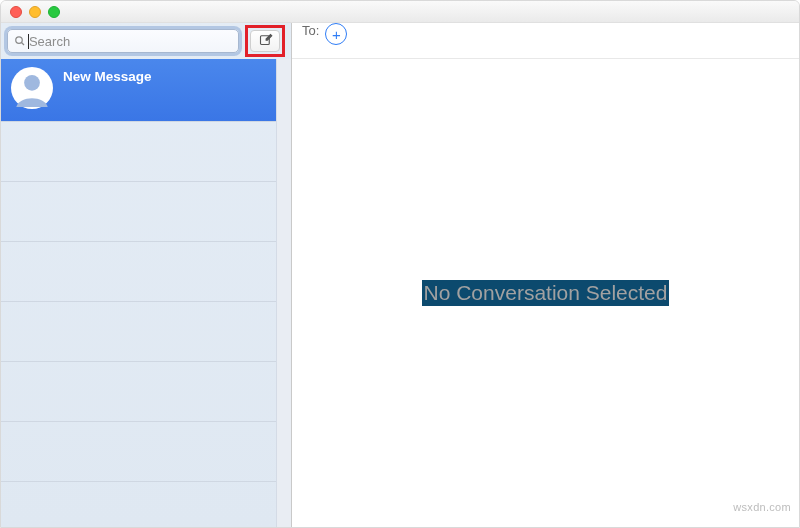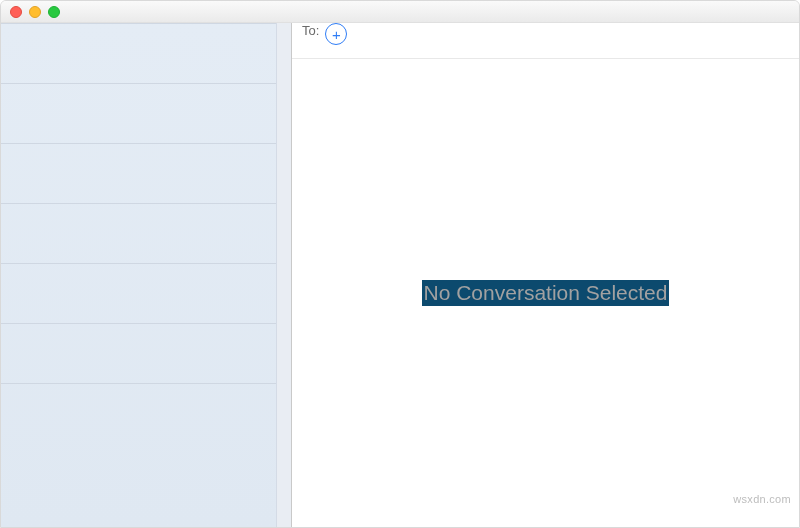--- a/index.html
+++ b/index.html
@@ -167,41 +167,73 @@
       justify-content:center;
     }
     .empty-msg {
       font-size:21px;
       color:#a1a1a1;
       background:#0c4a6e;
       padding:1px 2px;
     }
     .watermark {
       position:absolute;
-      right:8px; bottom:22px;
+      right:8px; bottom:14px;
       font-size:11px;
       color:#bdbdbd;
       letter-spacing:0.3px;
     }
   </style>
 </head>
 <body>
 
 <div class="window">
   <div class="titlebar">
     <div class="tl-btn tl-close"></div>
     <div class="tl-btn tl-min"></div>
     <div class="tl-btn tl-max"></div>
   </div>
   <div class="body">
 
     <div class="sidebar">
+      <div class="sidebar-toolbar">
+        <div class="search-wrap">
+          <span class="search-icon">
+            <svg width="12" height="12" viewBox="0 0 24 24" fill="none" stroke="#8a8a8a" stroke-width="2.5">
+                <circle cx="10" cy="10" r="6.5"></circle>
+                <line x1="20" y1="20" x2="15" y2="15"></line>
+              </svg>
+          </span>
+          <span class="cursor"></span>
+          <input class="search-input" type="text" placeholder="Search" style="">
+        </div>
+        <div class="compose-frame">
+          <div class="compose-btn">
+            <span>
+              <svg width="15" height="15" viewBox="0 0 24 24" fill="none" stroke="#555" stroke-width="1.8">
+                <rect x="4" y="6" width="14" height="14" rx="1.5"></rect>
+                <path d="M13 11 L20 4 L22 6 L15 13 L13 13 Z" fill="#555"></path>
+              </svg>
+            </span>
+          </div>
+        </div>
+      </div>
 
       <div class="sidebar-inner">
         <div class="conversation-list">
+          <div class="conversation selected">
+            <span class="avatar">
+              <svg viewBox="0 0 40 40" width="42" height="42">
+                <circle cx="20" cy="20" r="20" fill="#ffffff"></circle>
+                <circle cx="20" cy="15" r="7.5" fill="#9fb8df"></circle>
+                <path d="M5 38 C8 27 32 27 35 38 Z" fill="#9fb8df"></path>
+              </svg>
+            </span>
+            <div class="conv-title">New Message</div>
+          </div>
           <div class="row-divider"></div>
           <div class="row-divider"></div>
           <div class="row-divider"></div>
           <div class="row-divider"></div>
           <div class="row-divider"></div>
           <div class="row-divider"></div>
           <div class="row-divider" style="border-top:1px solid #cfd7e2;border-bottom:none;"></div>
         </div>
         <div class="scrollbar"></div>
       </div>

